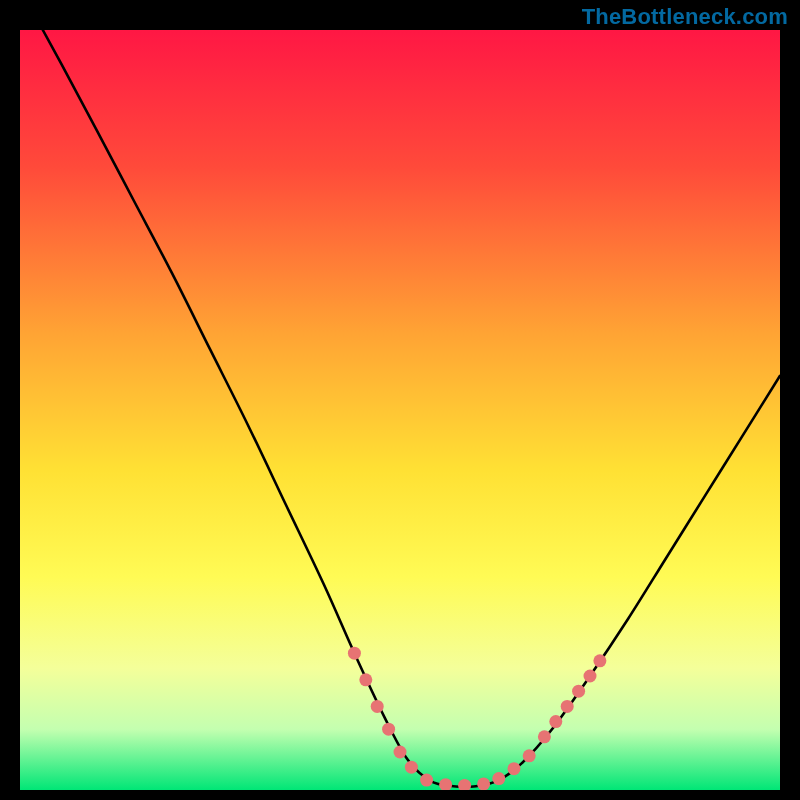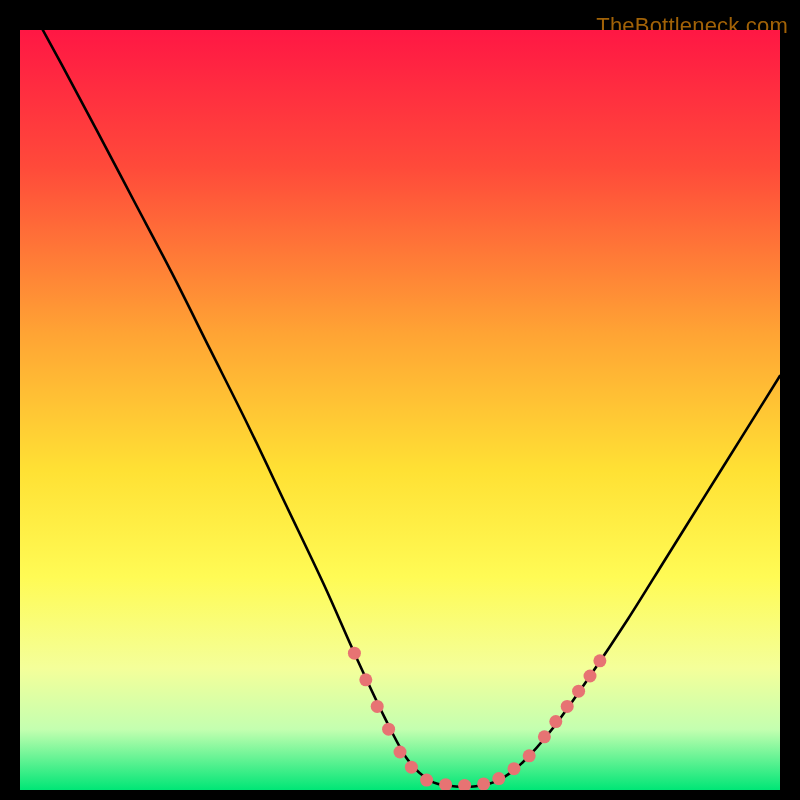--- a/index.html
+++ b/index.html
@@ -14,25 +14,25 @@
   .frame {
     position: absolute;
     left: 20px;
     top: 30px;
     width: 760px;
     height: 760px;
     background: #000;
   }
   .watermark {
     position: absolute;
-    top: 13px;
+    top: 4px;
     right: 12px;
-    color: #a16207;
+    color: #0369a1;
     font-size: 22px;
-    font-weight: 400;
+    font-weight: 700;
     letter-spacing: 0.2px;
   }
 </style>
 </head>
 <body>
 
 <div class="watermark">TheBottleneck.com</div>
 
 <div class="frame">
   <svg class="plot-svg" viewBox="0 0 100 100" preserveAspectRatio="none" style="position:absolute;left:0;top:0;width:100%;height:100%;">

